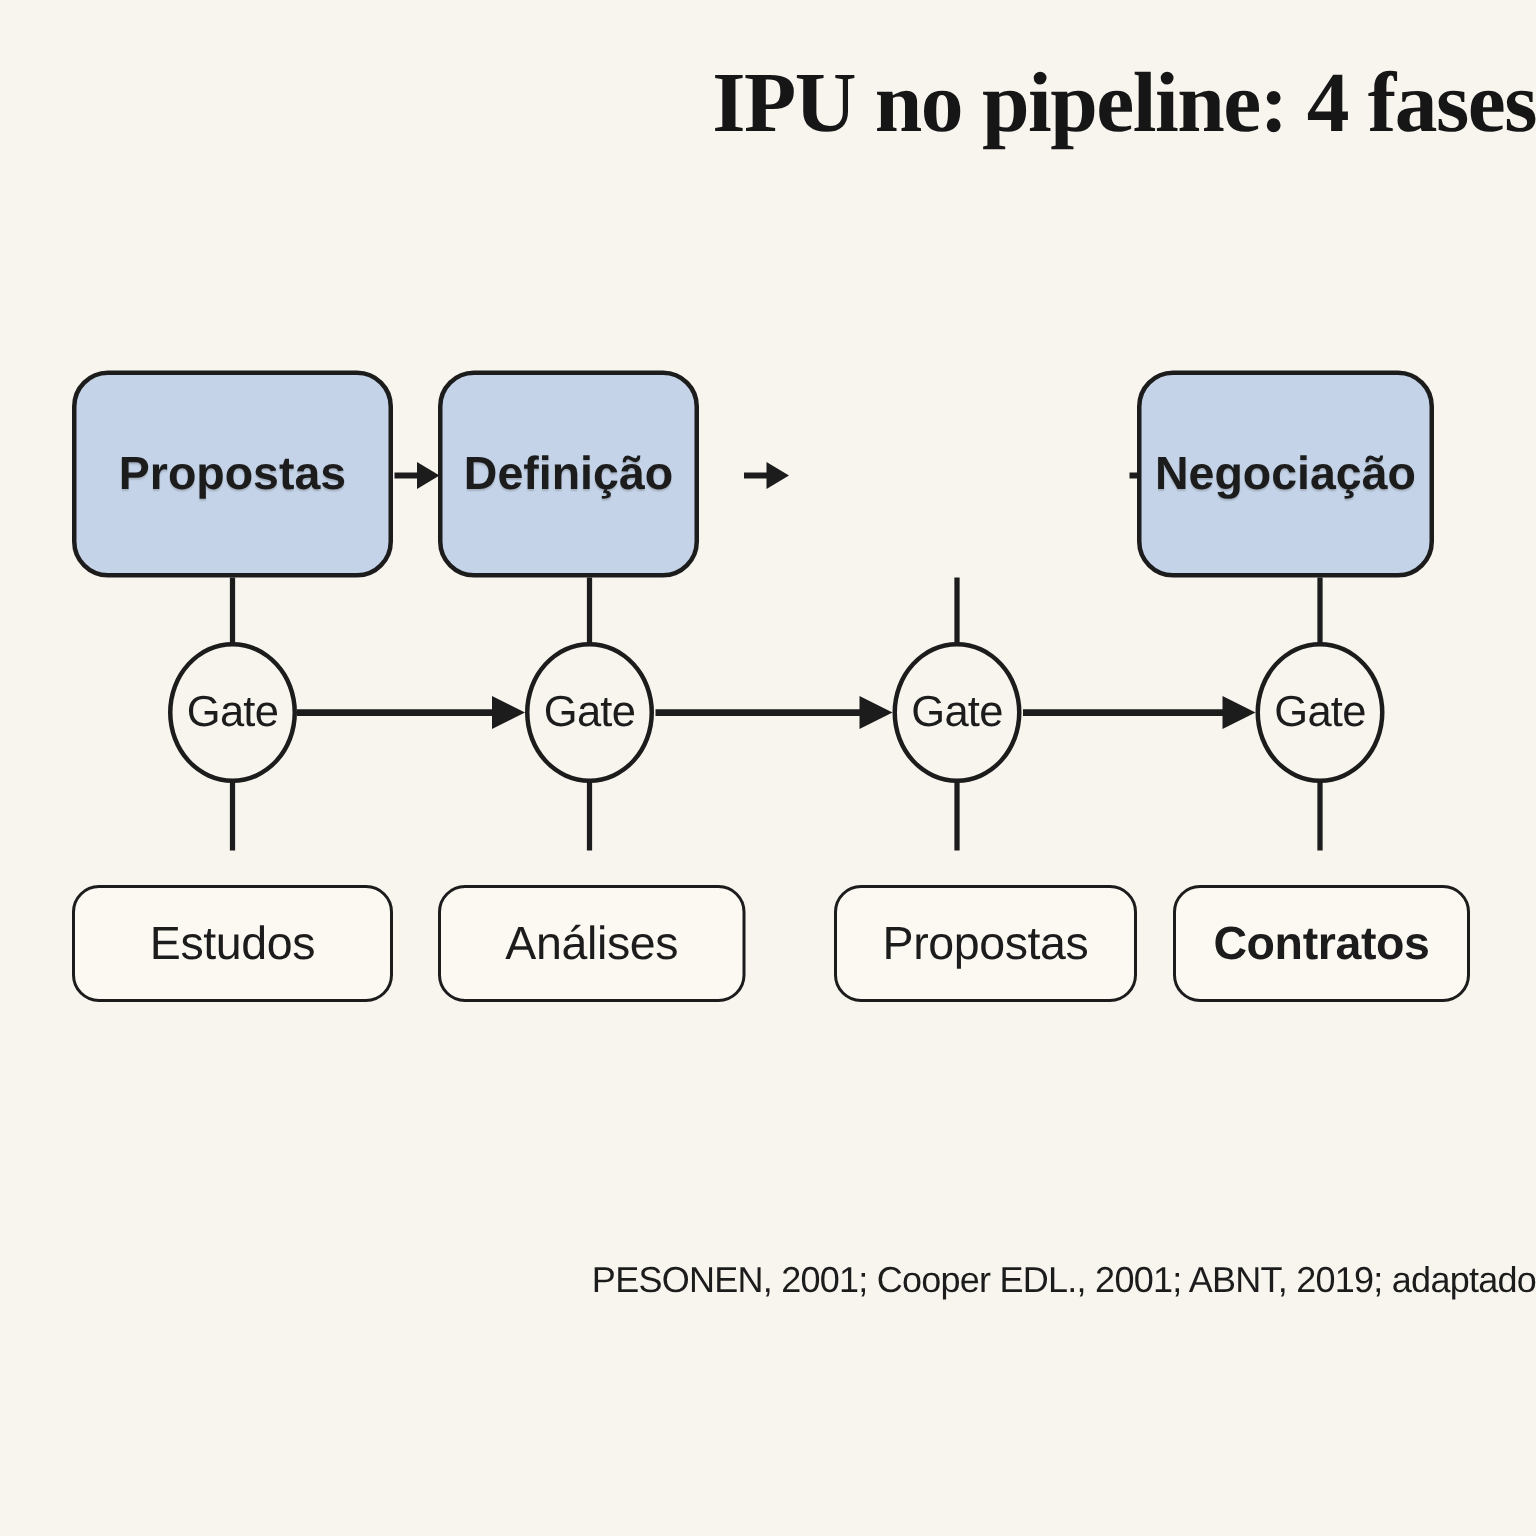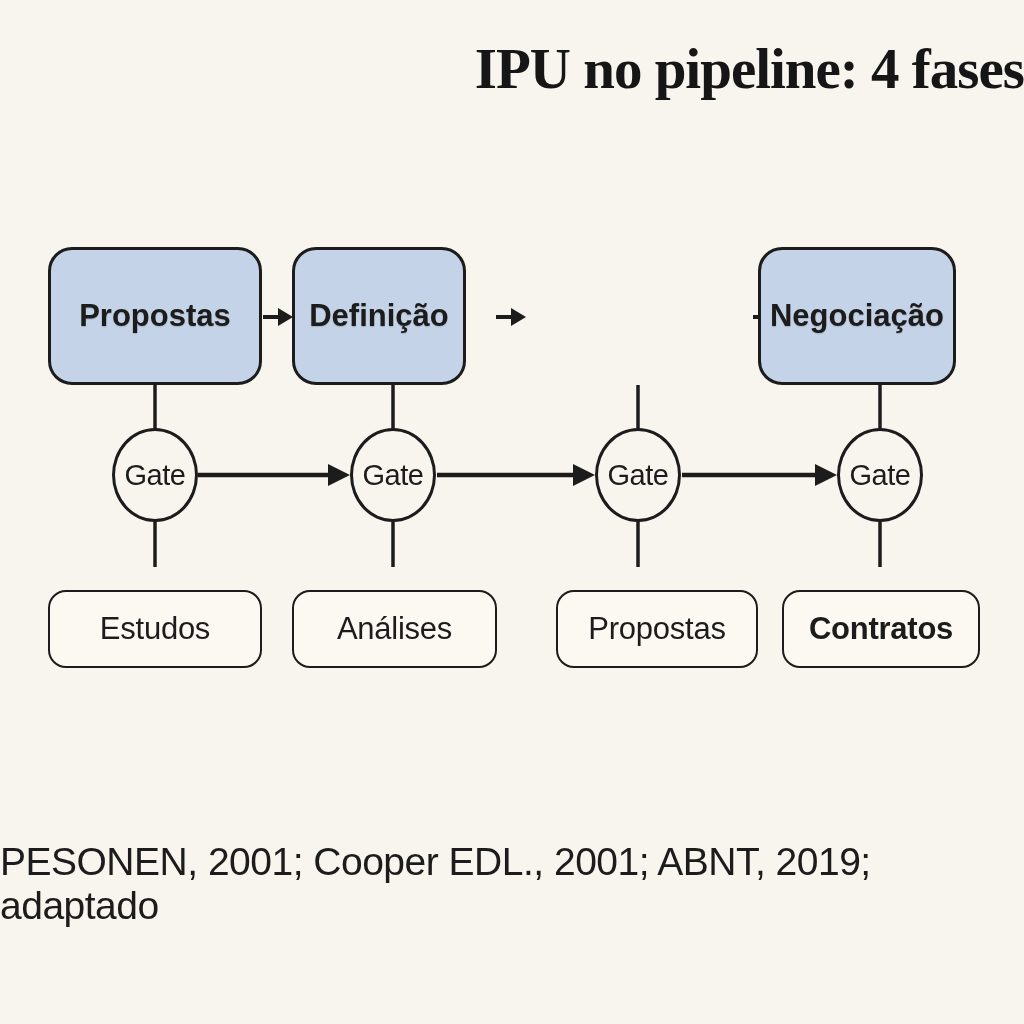--- a/index.html
+++ b/index.html
@@ -73,22 +73,22 @@
     font-size:31px;font-weight:500;
     letter-spacing:-0.25px;
   }
   .output.o1{left:48px;width:214px;}
   .output.o2{left:292px;width:205px;}
   .output.o3{left:525px;width:202px;margin-left:31px;}
   .output.o4{left:782px;width:198px;font-weight:bold;}
 
   .citation{
     position:absolute;left:0;top:840px;width:1024px;
-    text-align:left;
-    font-size:39px;font-weight:400;
+    text-align:right;
+    font-size:24px;font-weight:400;
     letter-spacing:-0.5px;
   }
 </style>
 </head>
 <body>
 
 <div class="stage">
 
   <div class="title">IPU no pipeline: 4 fases</div>
 

